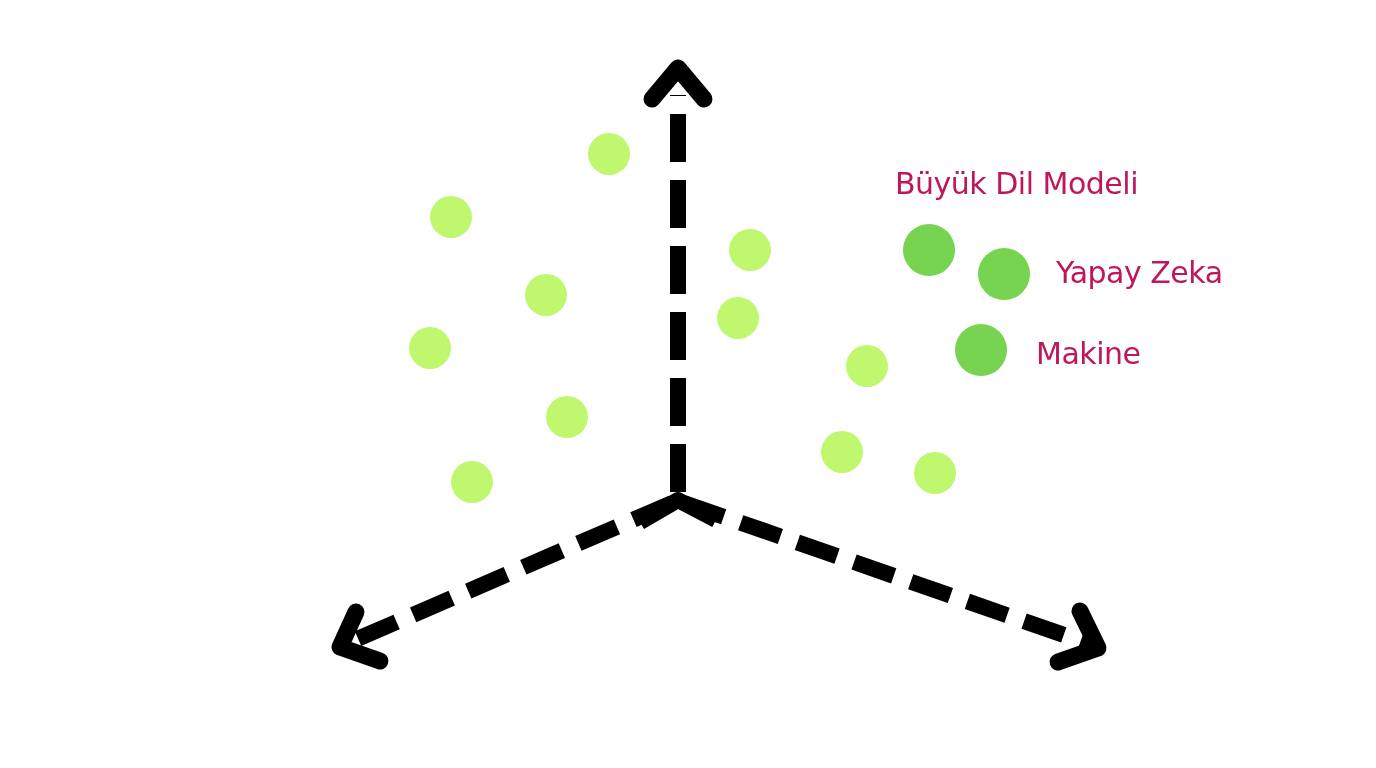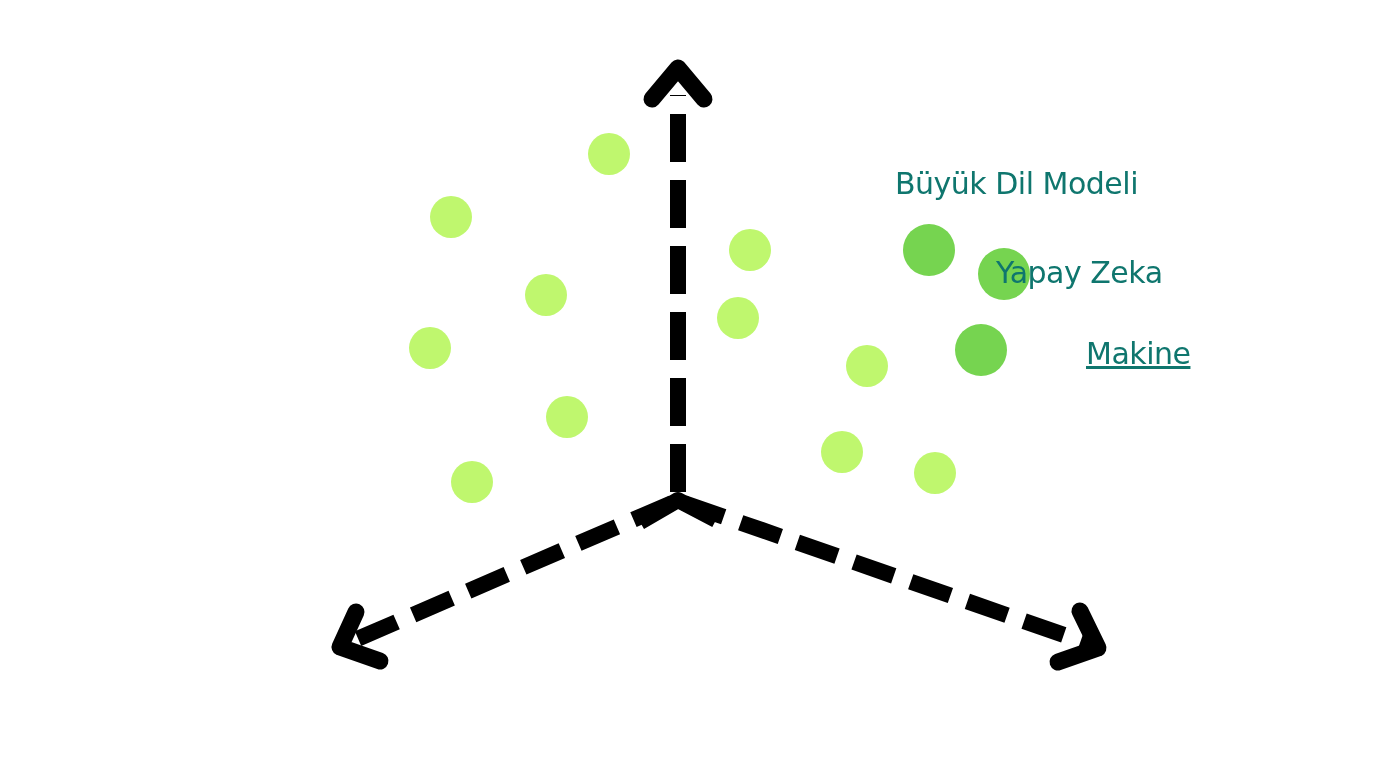--- a/index.html
+++ b/index.html
@@ -5,21 +5,21 @@
     html, body { margin: 0; padding: 0; }
     body {
       width: 1376px; height: 768px; overflow: hidden;
       background: #ffffff;
       font-family: "DejaVu Sans", sans-serif;
       position: relative;
     }
     #canvas { position: absolute; left: 0; top: 0; width: 1376px; height: 768px; }
     .label {
       position: absolute;
-      color: #0f766e;
+      color: #be185d;
       font-family: "DejaVu Sans", sans-serif;
       font-size: 30px;
       line-height: 34px;
       letter-spacing: -0.5px;
       white-space: nowrap;
     }
     .label.two-line { text-align: left; }
     .label .line { display: block; }
   </style>
 </head>
@@ -55,16 +55,16 @@
       <circle cx="935" cy="473" r="21" fill="#bff76e"></circle>
     </g>
   <g id="points-highlight">
       <circle cx="929" cy="250" r="26" fill="#76d450"></circle>
       <circle cx="1004" cy="274" r="26" fill="#76d450"></circle>
       <circle cx="981" cy="350" r="26" fill="#76d450"></circle>
     </g>
 </svg>
 
 <div class="label" style="left:895px; top:167px;">Büyük Dil Modeli</div>
-<div class="label" style="left:996px; top:256px;">Yapay Zeka</div>
-<div class="label two-line" style="left:1072px; top:337px;text-decoration:underline;">
+<div class="label" style="left:1056px; top:256px;">Yapay Zeka</div>
+<div class="label two-line" style="left:1022px; top:337px;">
   <span class="line" style="padding-left:14px;">Makine</span>
 </div>
 
 </body></html>

